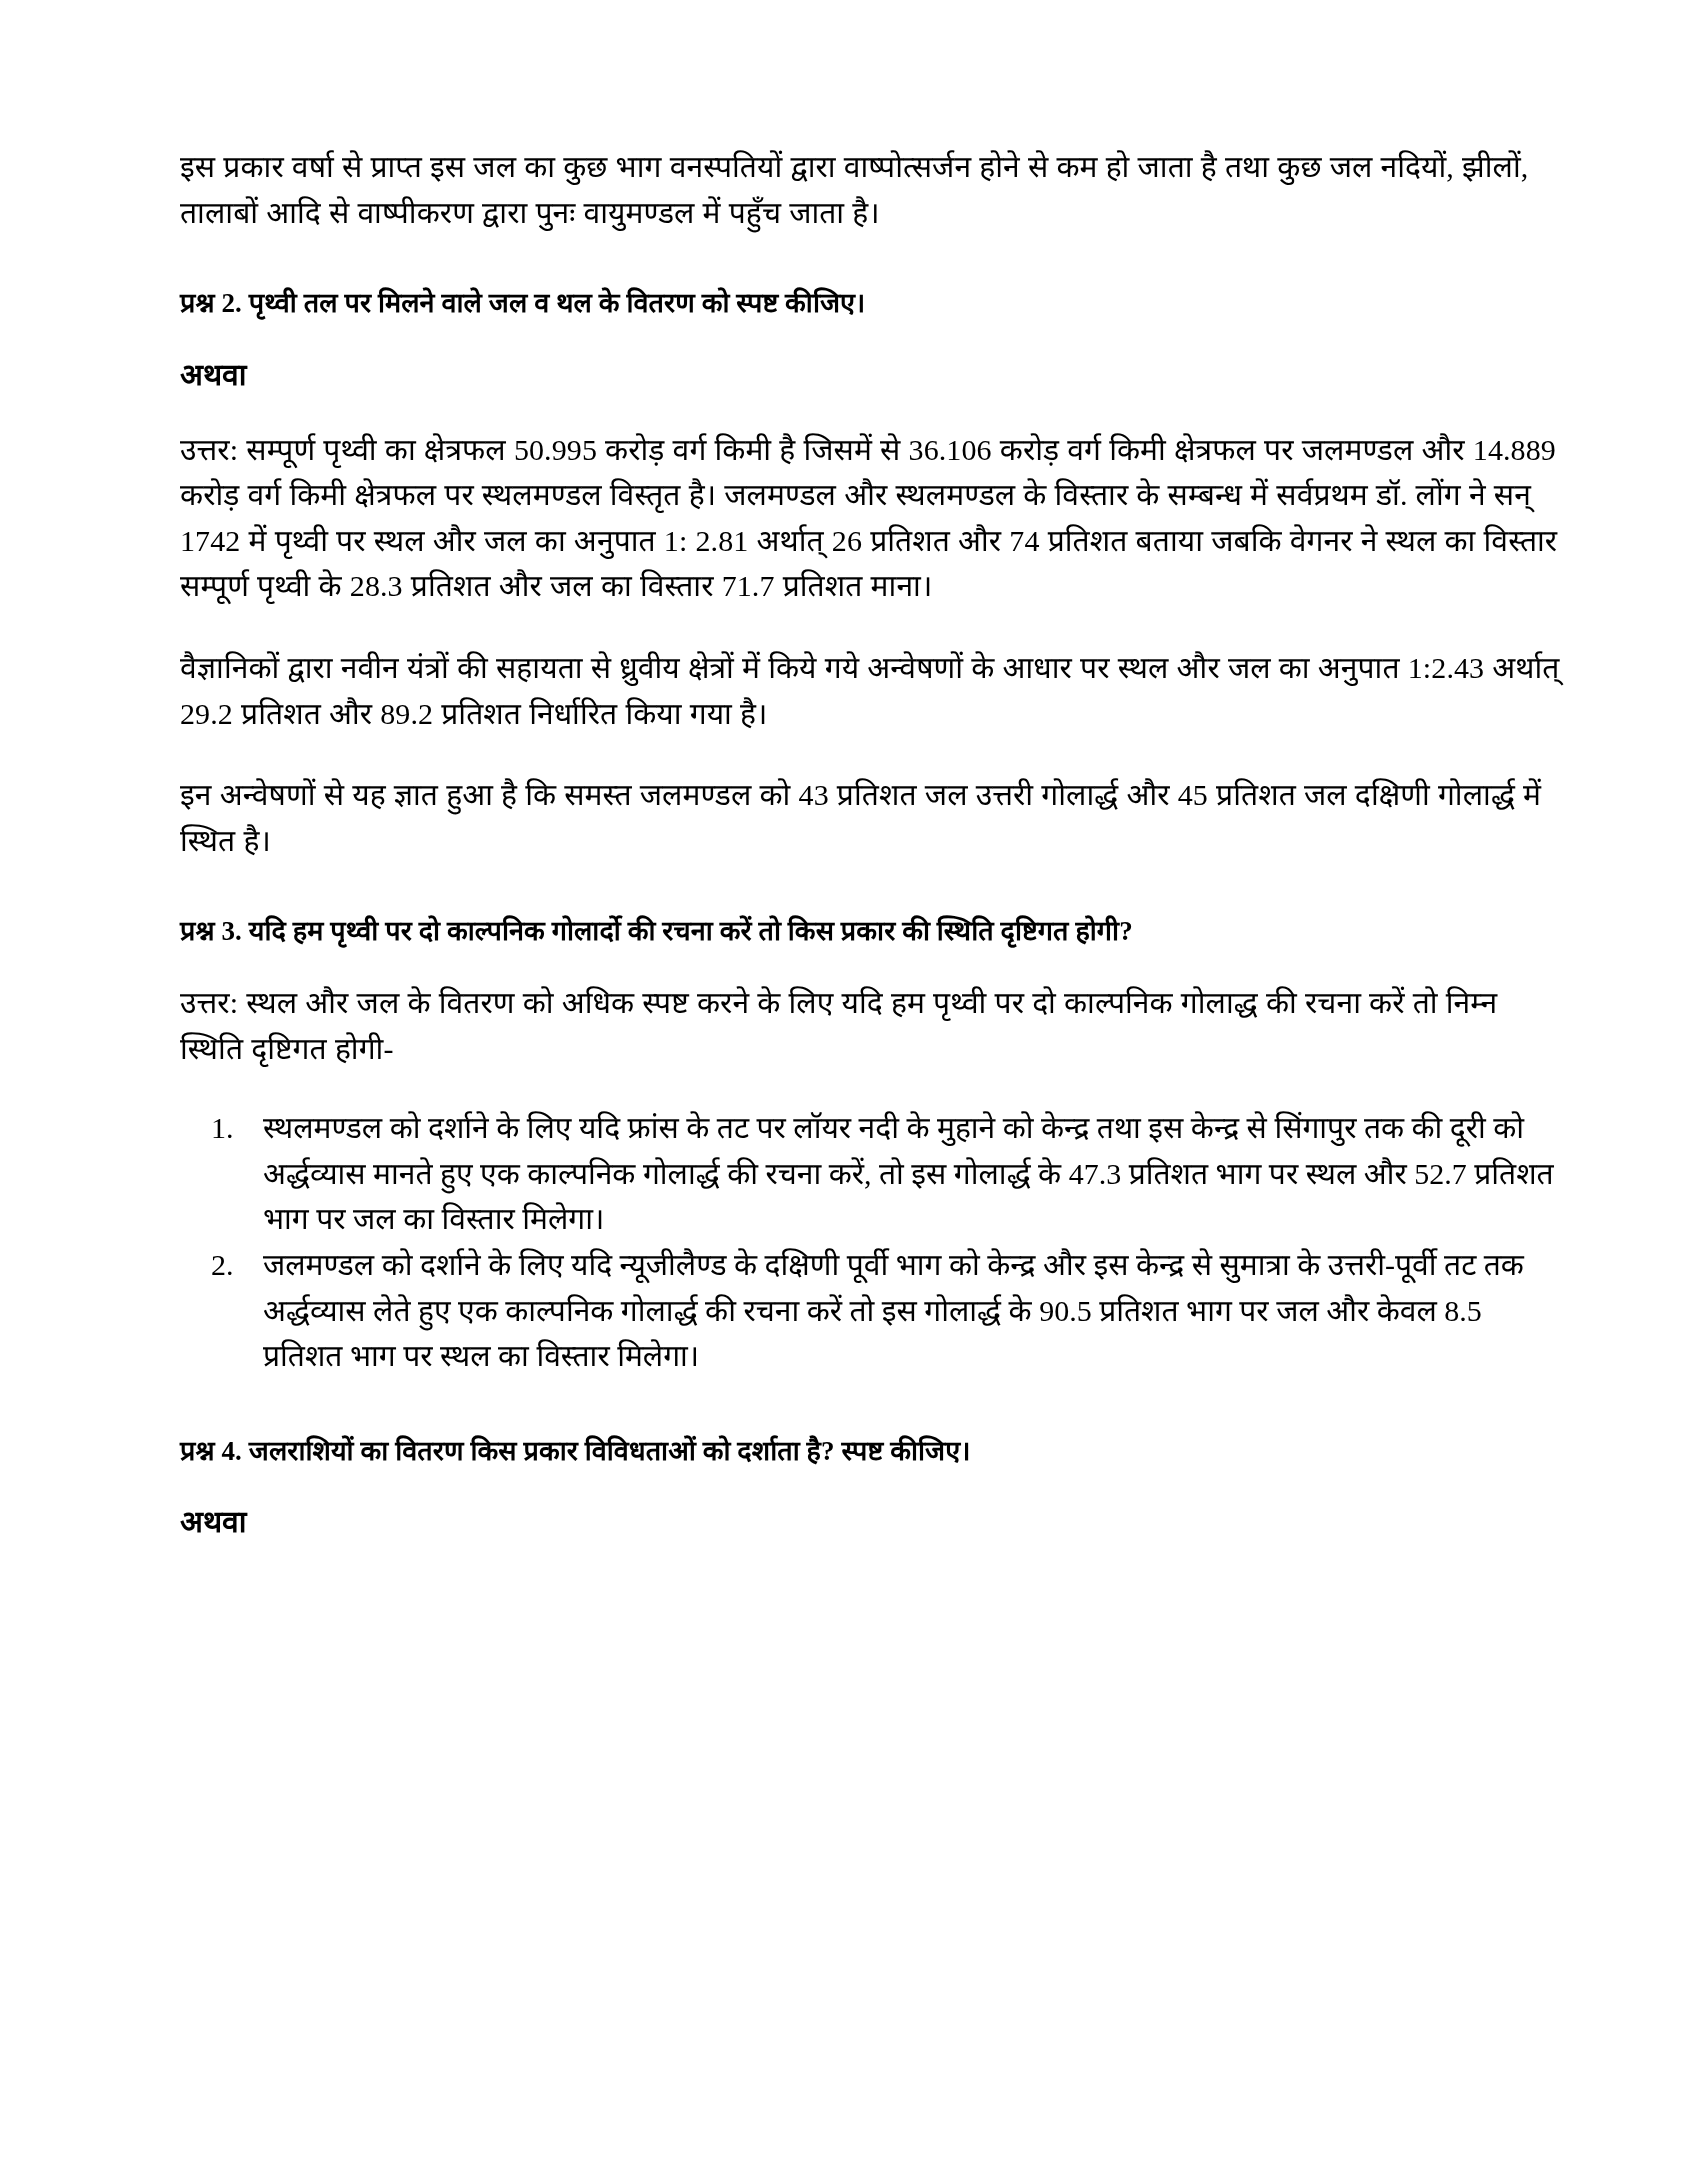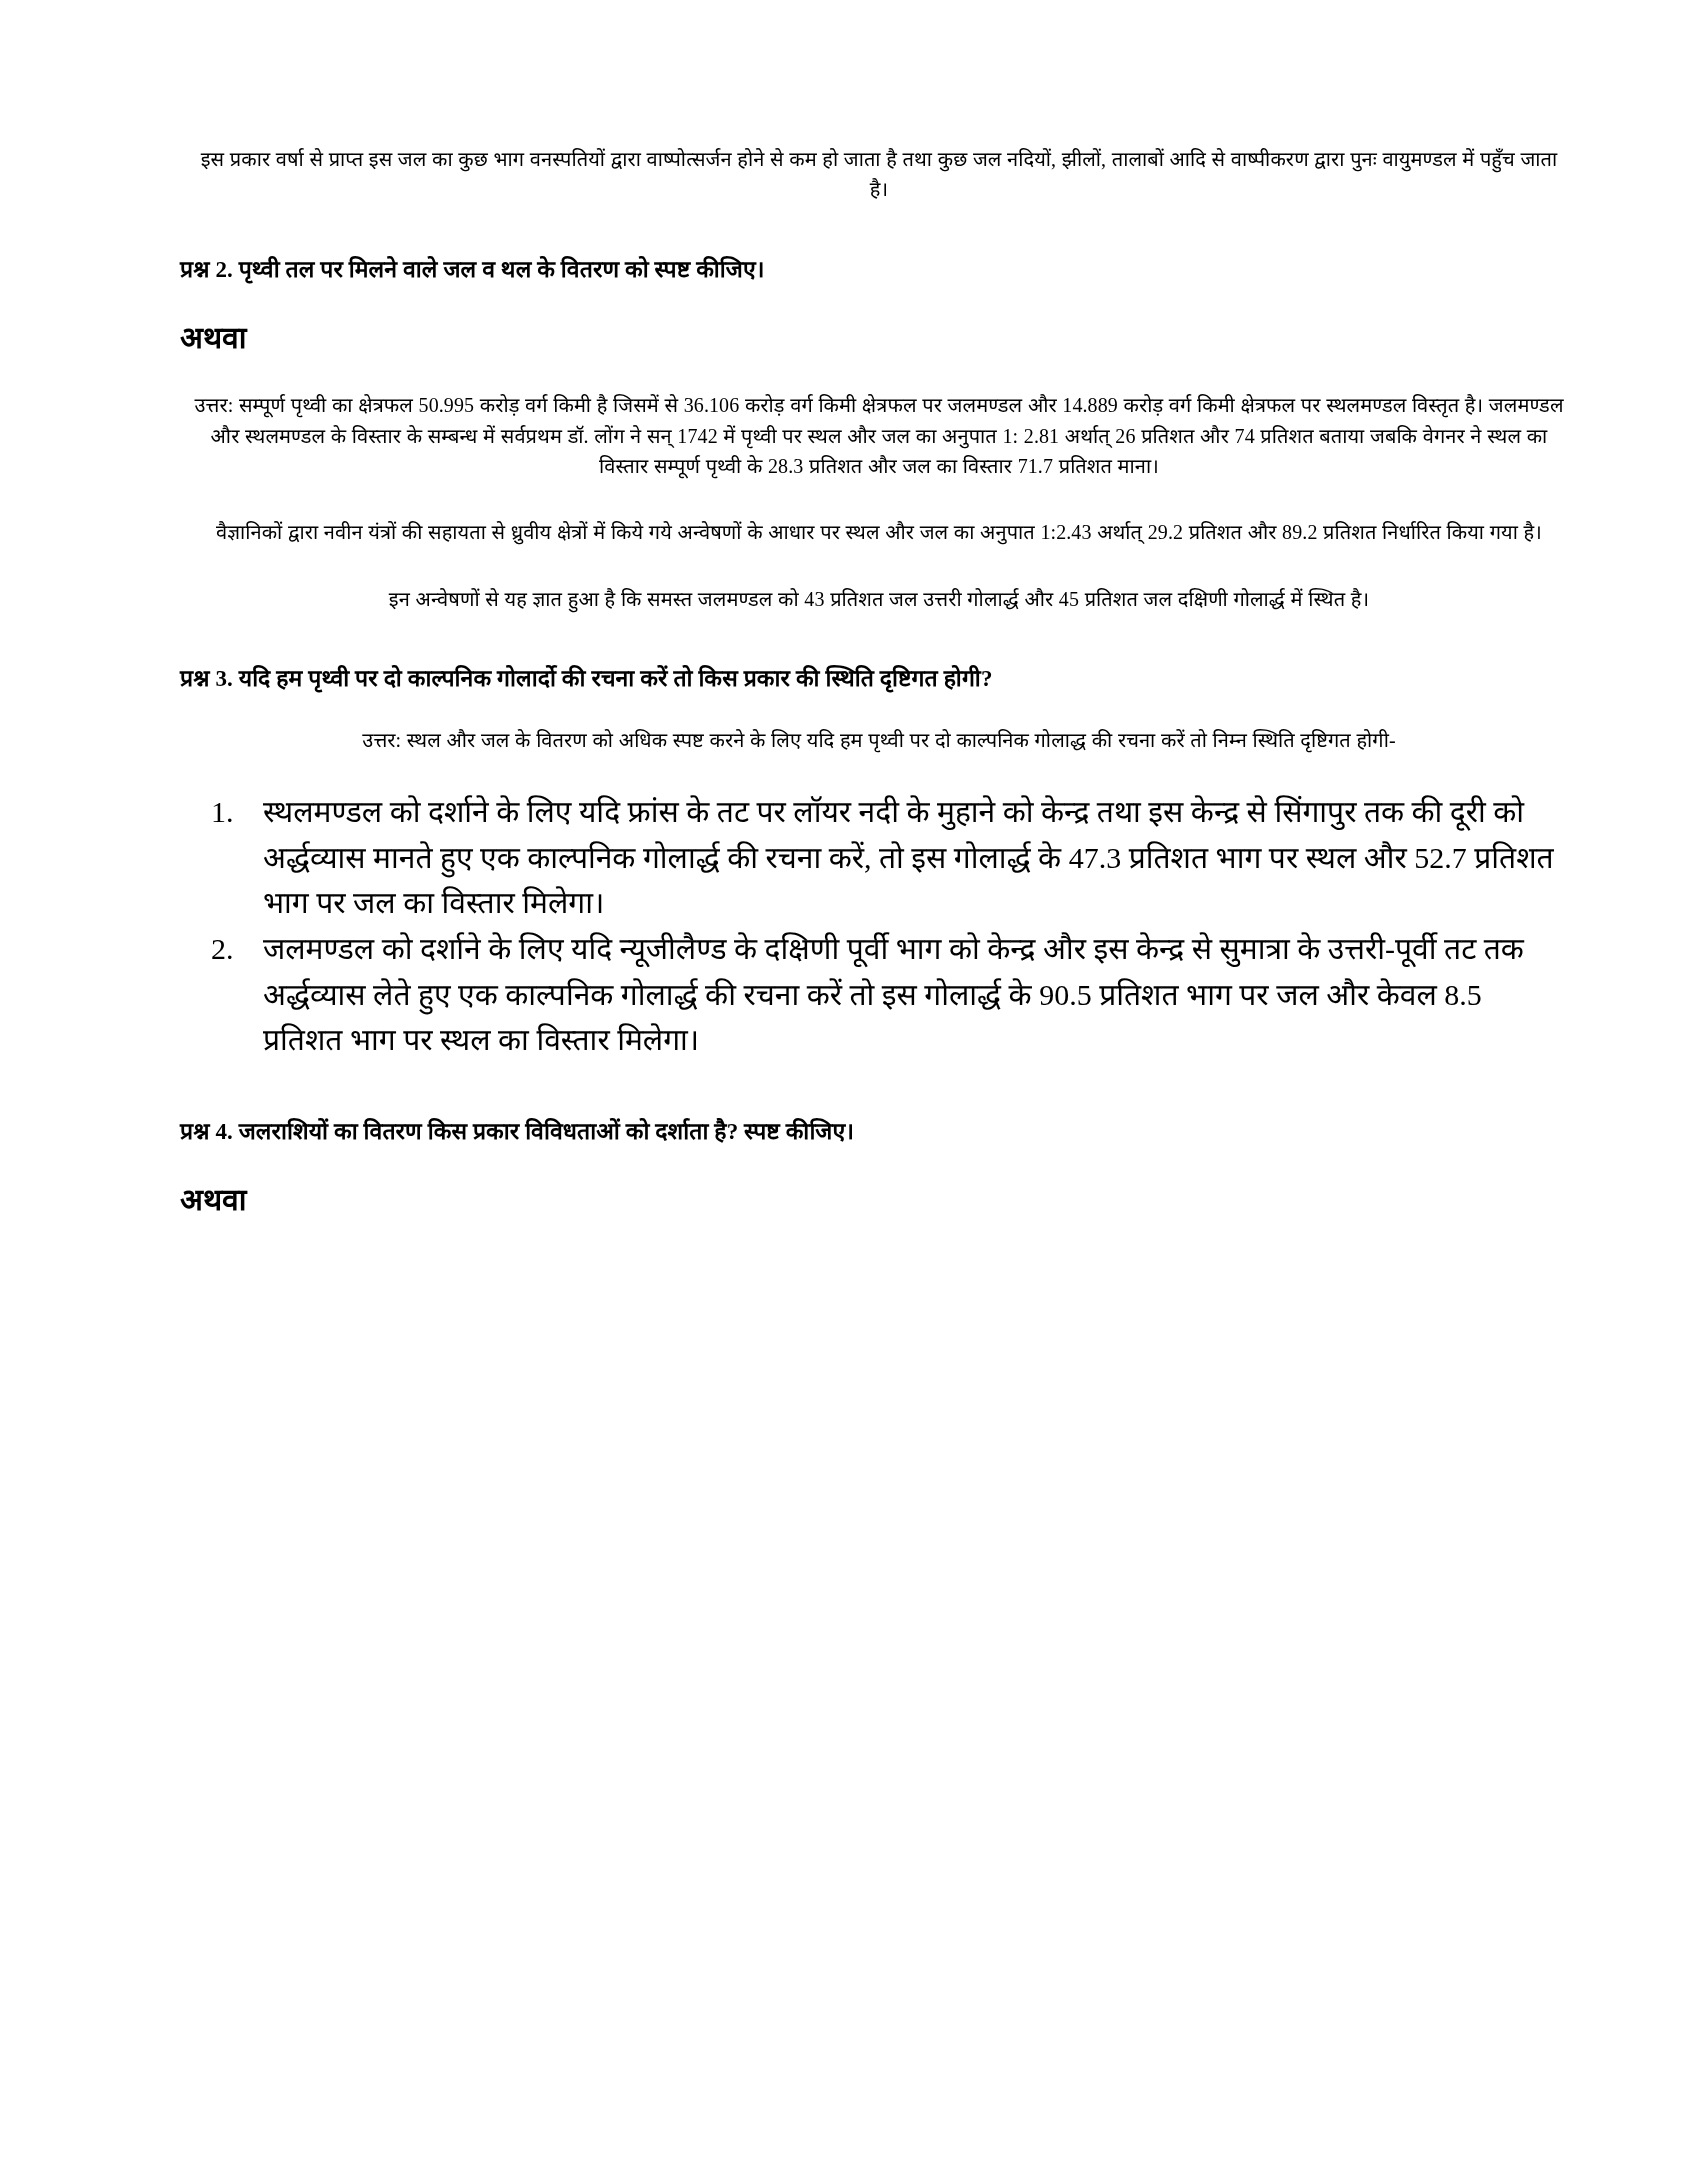--- a/index.html
+++ b/index.html
@@ -19,33 +19,33 @@
     margin: 0 auto;
     background: #ffffff;
     box-sizing: border-box;
     padding: 144px 119px 0 180px;
     overflow: hidden;
   }
   .content {
     width: 1386px;
   }
   p.para {
-    margin: 0 0 30px 12px;
-    font-size: 20px;
+    margin: 0 0 30px 0;
+    font-size: 30px;
     line-height: 1.52;
-    text-align: center;
+    text-align: left;
     letter-spacing: 0.1px;
     word-spacing: 0.5px;
   }
   p.para.tight {
     margin-bottom: 26px;
   }
   h3.qhead {
     margin: 0 0 28px 0;
-    font-size: 23px;
+    font-size: 27px;
     line-height: 1.5;
     font-weight: bold;
     letter-spacing: 0.1px;
   }
   h3.qhead.wide {
     width: 1404px;
   }
   p.athava {
     margin: 0 0 30px 0;
     font-size: 30px;

